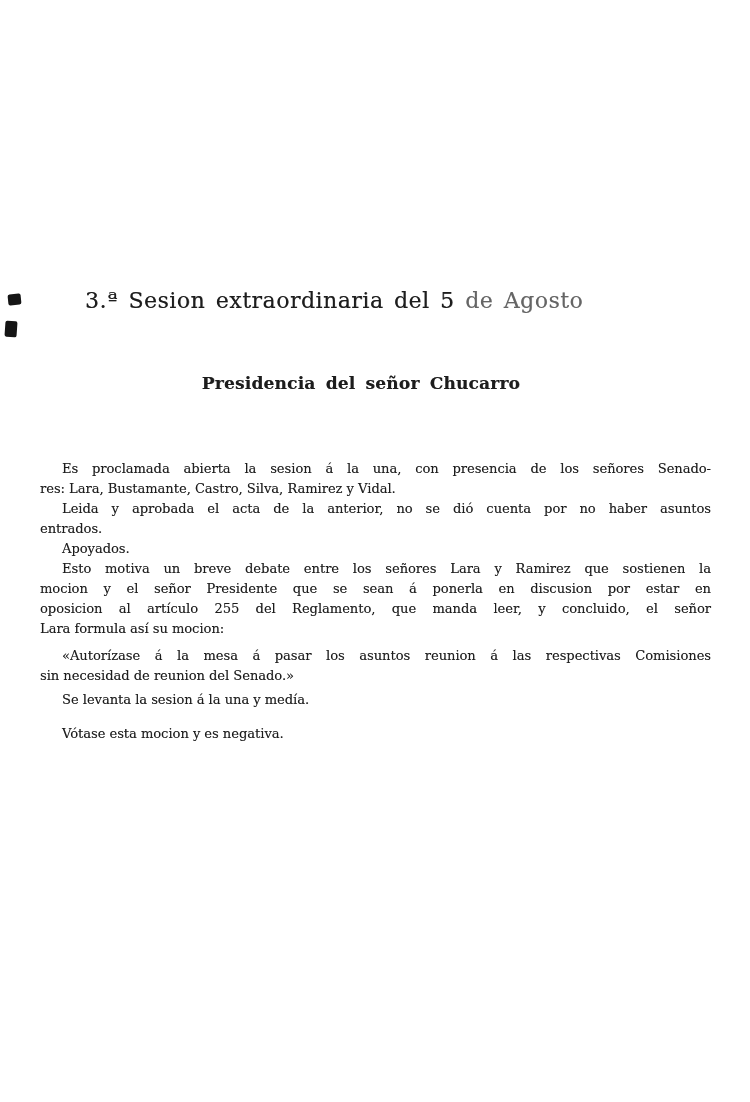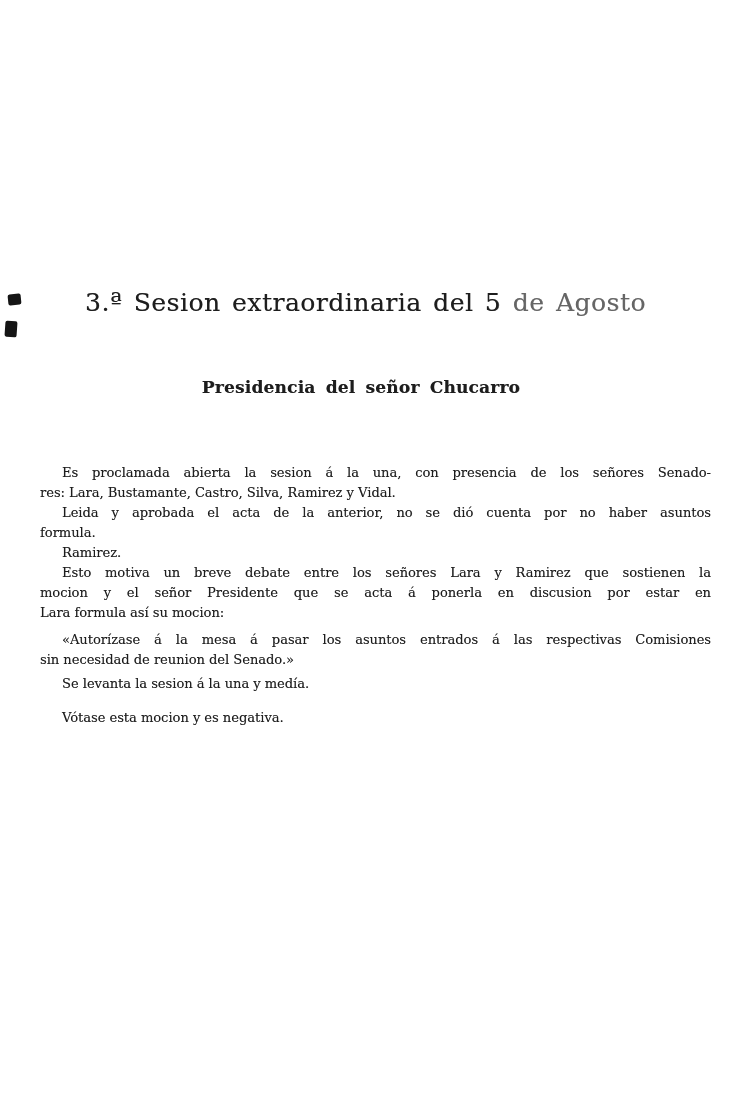--- a/index.html
+++ b/index.html
@@ -13,21 +13,21 @@
   }
   .page { width:100%; height:100%; position:relative; }
 
   
   .blot { position:absolute; background:#151515; border-radius:2px; }
   .b1 { left:8px;  top:6px;  width:13px; height:11px; transform:rotate(-6deg); }
   .b2 { left:5px;  top:33px; width:12px; height:16px; transform:rotate(4deg); }
 
   .heading {
     margin:288px 0 0 85px;
-    font-size:25px; font-weight:normal;
+    font-size:22px; font-weight:normal;
     letter-spacing:0.5px; word-spacing:3px;
     white-space:nowrap;
     text-shadow:0.3px 0.3px 0.4px rgba(0,0,0,.5);
   }
   .heading .faded { opacity:.68; filter:blur(.5px); }
 
   .subtitle {
     margin:60px 0 0 0;
     text-align:center;
     font-size:17px; font-weight:bold;
@@ -63,36 +63,37 @@
 
   <section class="bodytext">
 
     <p class="p">
       <span class="line j indent">Es proclamada abierta la sesion á la una, con presencia de los señores Senado-</span>
       <span class="line">res: Lara, Bustamante, Castro, Silva, Ramirez y Vidal.</span>
     </p>
 
     <p class="p">
       <span class="line j indent">Leida y aprobada el acta de la anterior, no se dió cuenta por no haber asuntos</span>
-      <span class="line">formula.</span>
+      <span class="line">entrados.</span>
     </p>
 
 
     <p class="p">
-      <span class="line indent">Ramirez.</span>
+      <span class="line indent">Apoyados.</span>
     </p>
 
     <p class="p">
       <span class="line j indent">Esto motiva un breve debate entre los señores Lara y Ramirez que sostienen la</span>
-      <span class="line j">mocion y el señor Presidente que se acta á ponerla en discusion por estar en</span>
+      <span class="line j">mocion y el señor Presidente que se sean á ponerla en discusion por estar en</span>
+      <span class="line j">oposicion al artículo 255 del Reglamento, que manda leer, y concluido, el señor</span>
       <span class="line">Lara formula así su mocion:</span>
     </p>
 
     <p class="p gap-quote">
-      <span class="line j indent">«Autorízase á la mesa á pasar los asuntos entrados á las respectivas Comisiones</span>
+      <span class="line j indent">«Autorízase á la mesa á pasar los asuntos reunion á las respectivas Comisiones</span>
       <span class="line">sin necesidad de reunion del Senado.»</span>
     </p>
 
     <p class="p gap-small">
       <span class="line indent">Se levanta la sesion á la una y medía.</span>
     </p>
 
     <p class="p gap-vote">
       <span class="line indent">Vótase esta mocion y es negativa.</span>
     </p>

